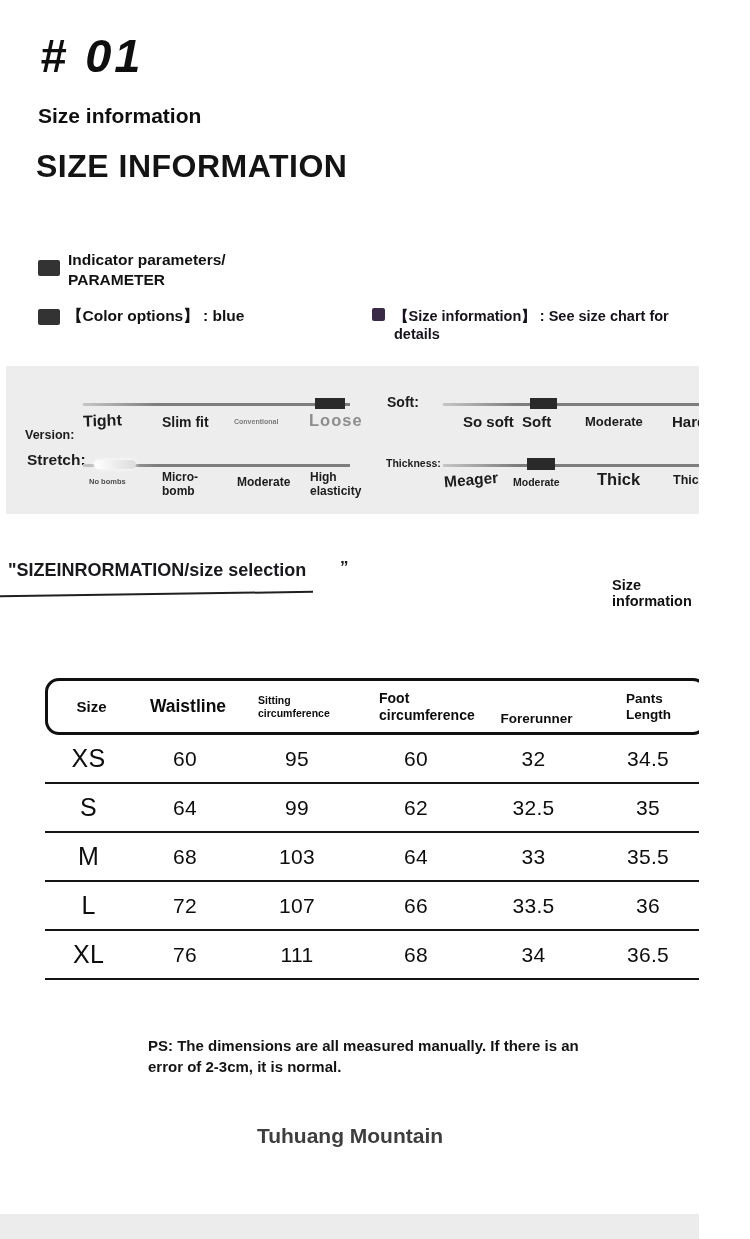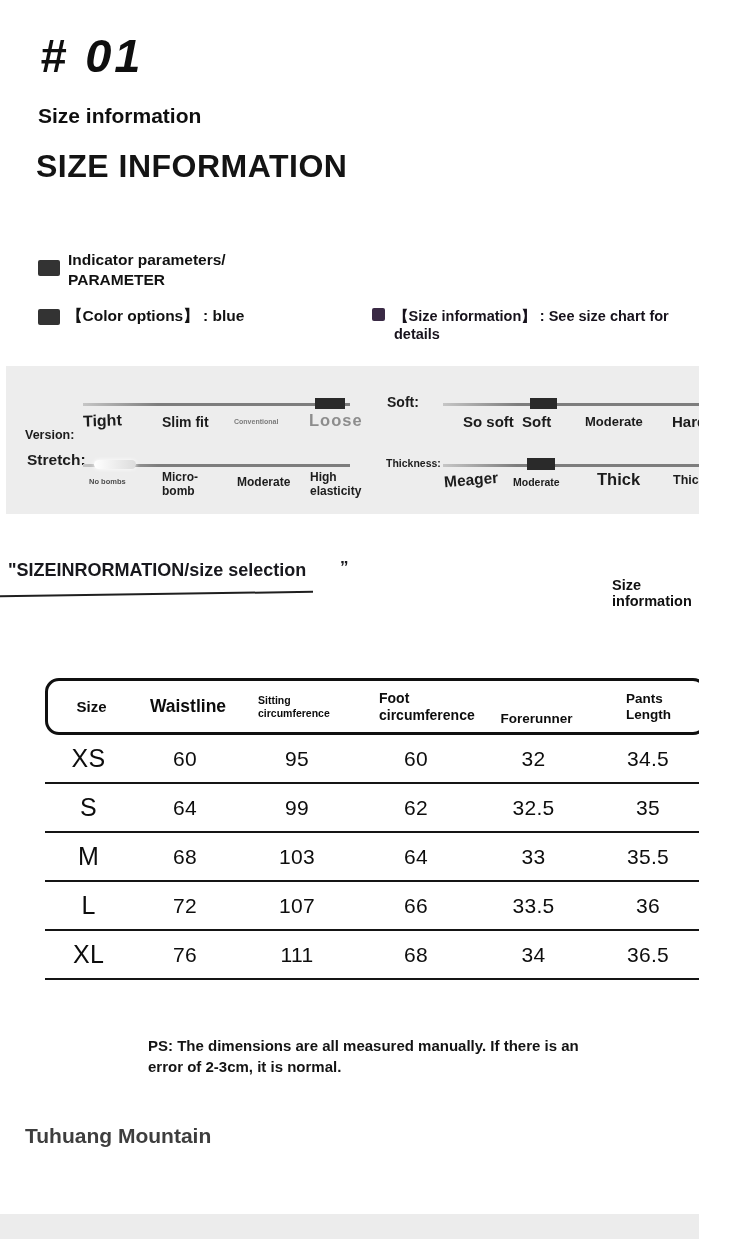--- a/index.html
+++ b/index.html
@@ -86,21 +86,21 @@
   .th-pants{font-size:13.5px;text-align:left;padding-left:32px;}
   .trow{box-sizing:border-box;width:660px;height:49px;display:grid;
         grid-template-columns:87px 106px 118px 120px 115px 114px;align-items:center;
         border-bottom:2.5px solid #151515;}
   .td{text-align:center;font-size:21px;color:#0d0d0d;letter-spacing:.3px;}
   .td-size{font-size:25px;}
 
   
   .ps-note{position:absolute;left:148px;top:1035px;width:432px;font-size:15px;font-weight:bold;
            line-height:1.42;color:#141414;}
-  .brand{position:absolute;left:25px;top:1124px;width:650px;
+  .brand{position:absolute;left:25px;top:1124px;width:650px;text-align:center;
          font-size:21px;font-weight:bold;color:#3e3e3e;}
   .bottom-bar{position:absolute;left:0;top:1214px;width:750px;height:25px;background:#ececec;}
 </style>
 </head>
 <body>
 
 <div class="page">
 
   <div class="hash-num"># 01</div>
   <div class="sub-title">Size information</div>

